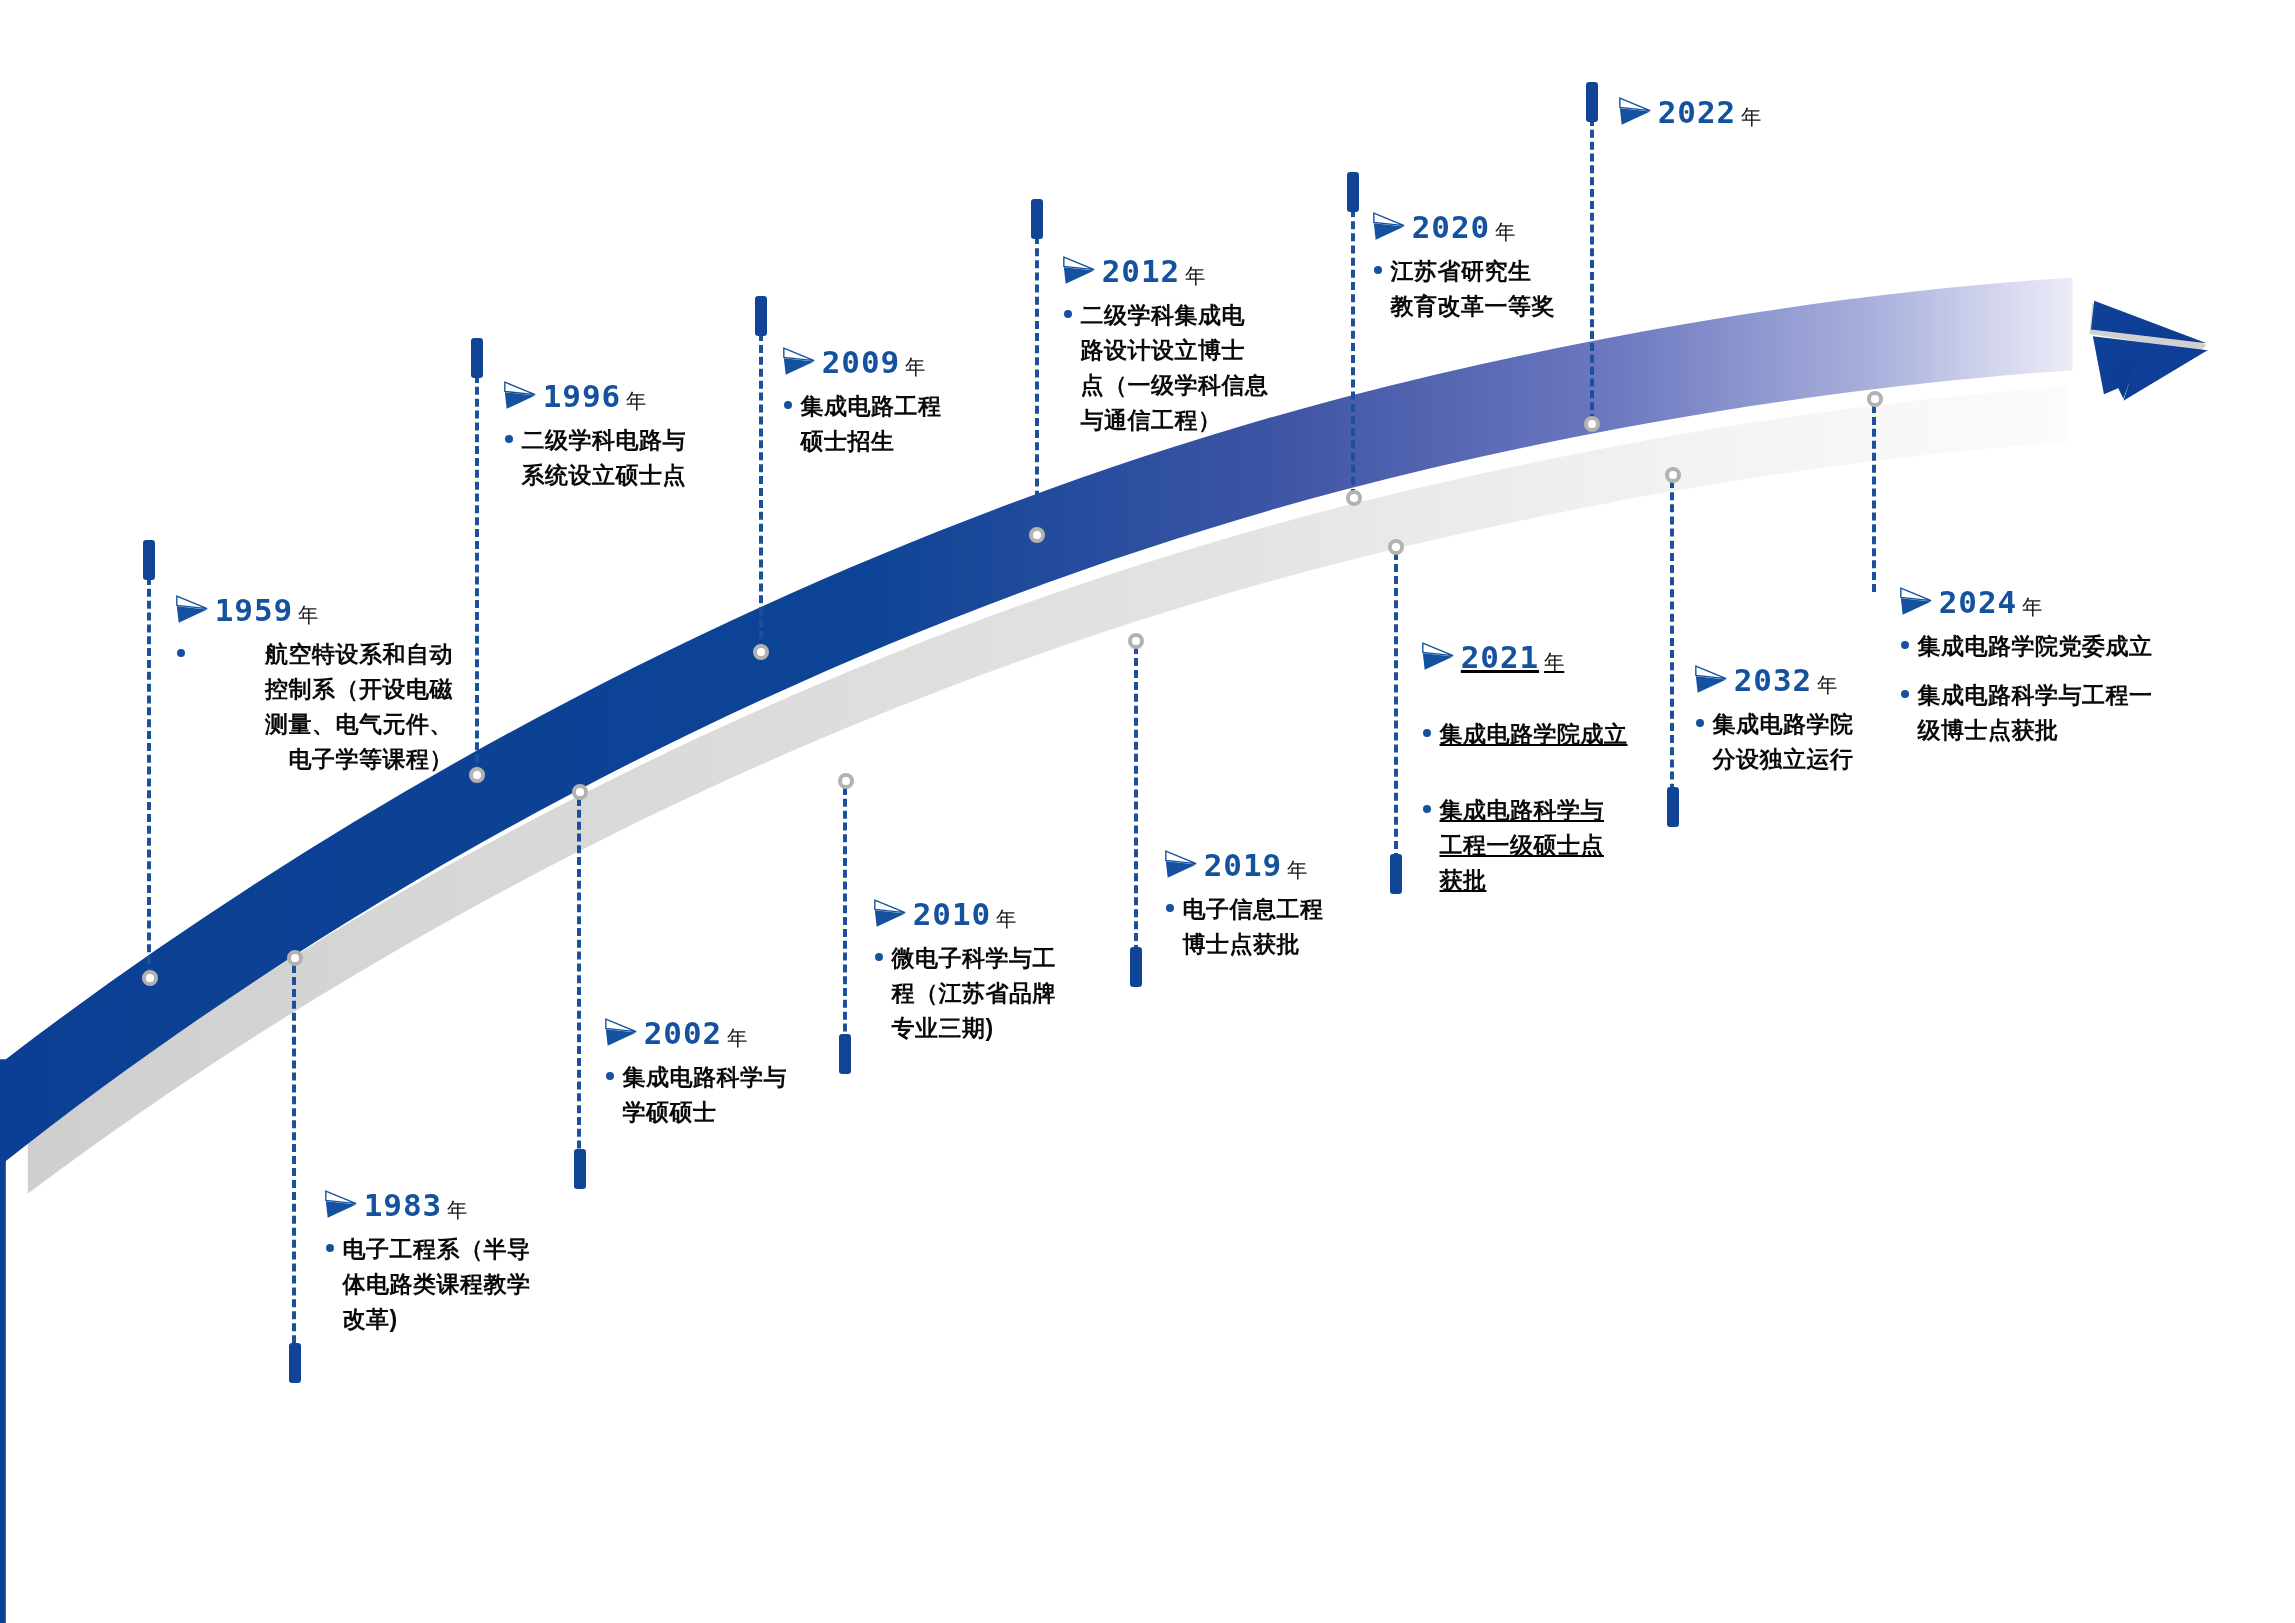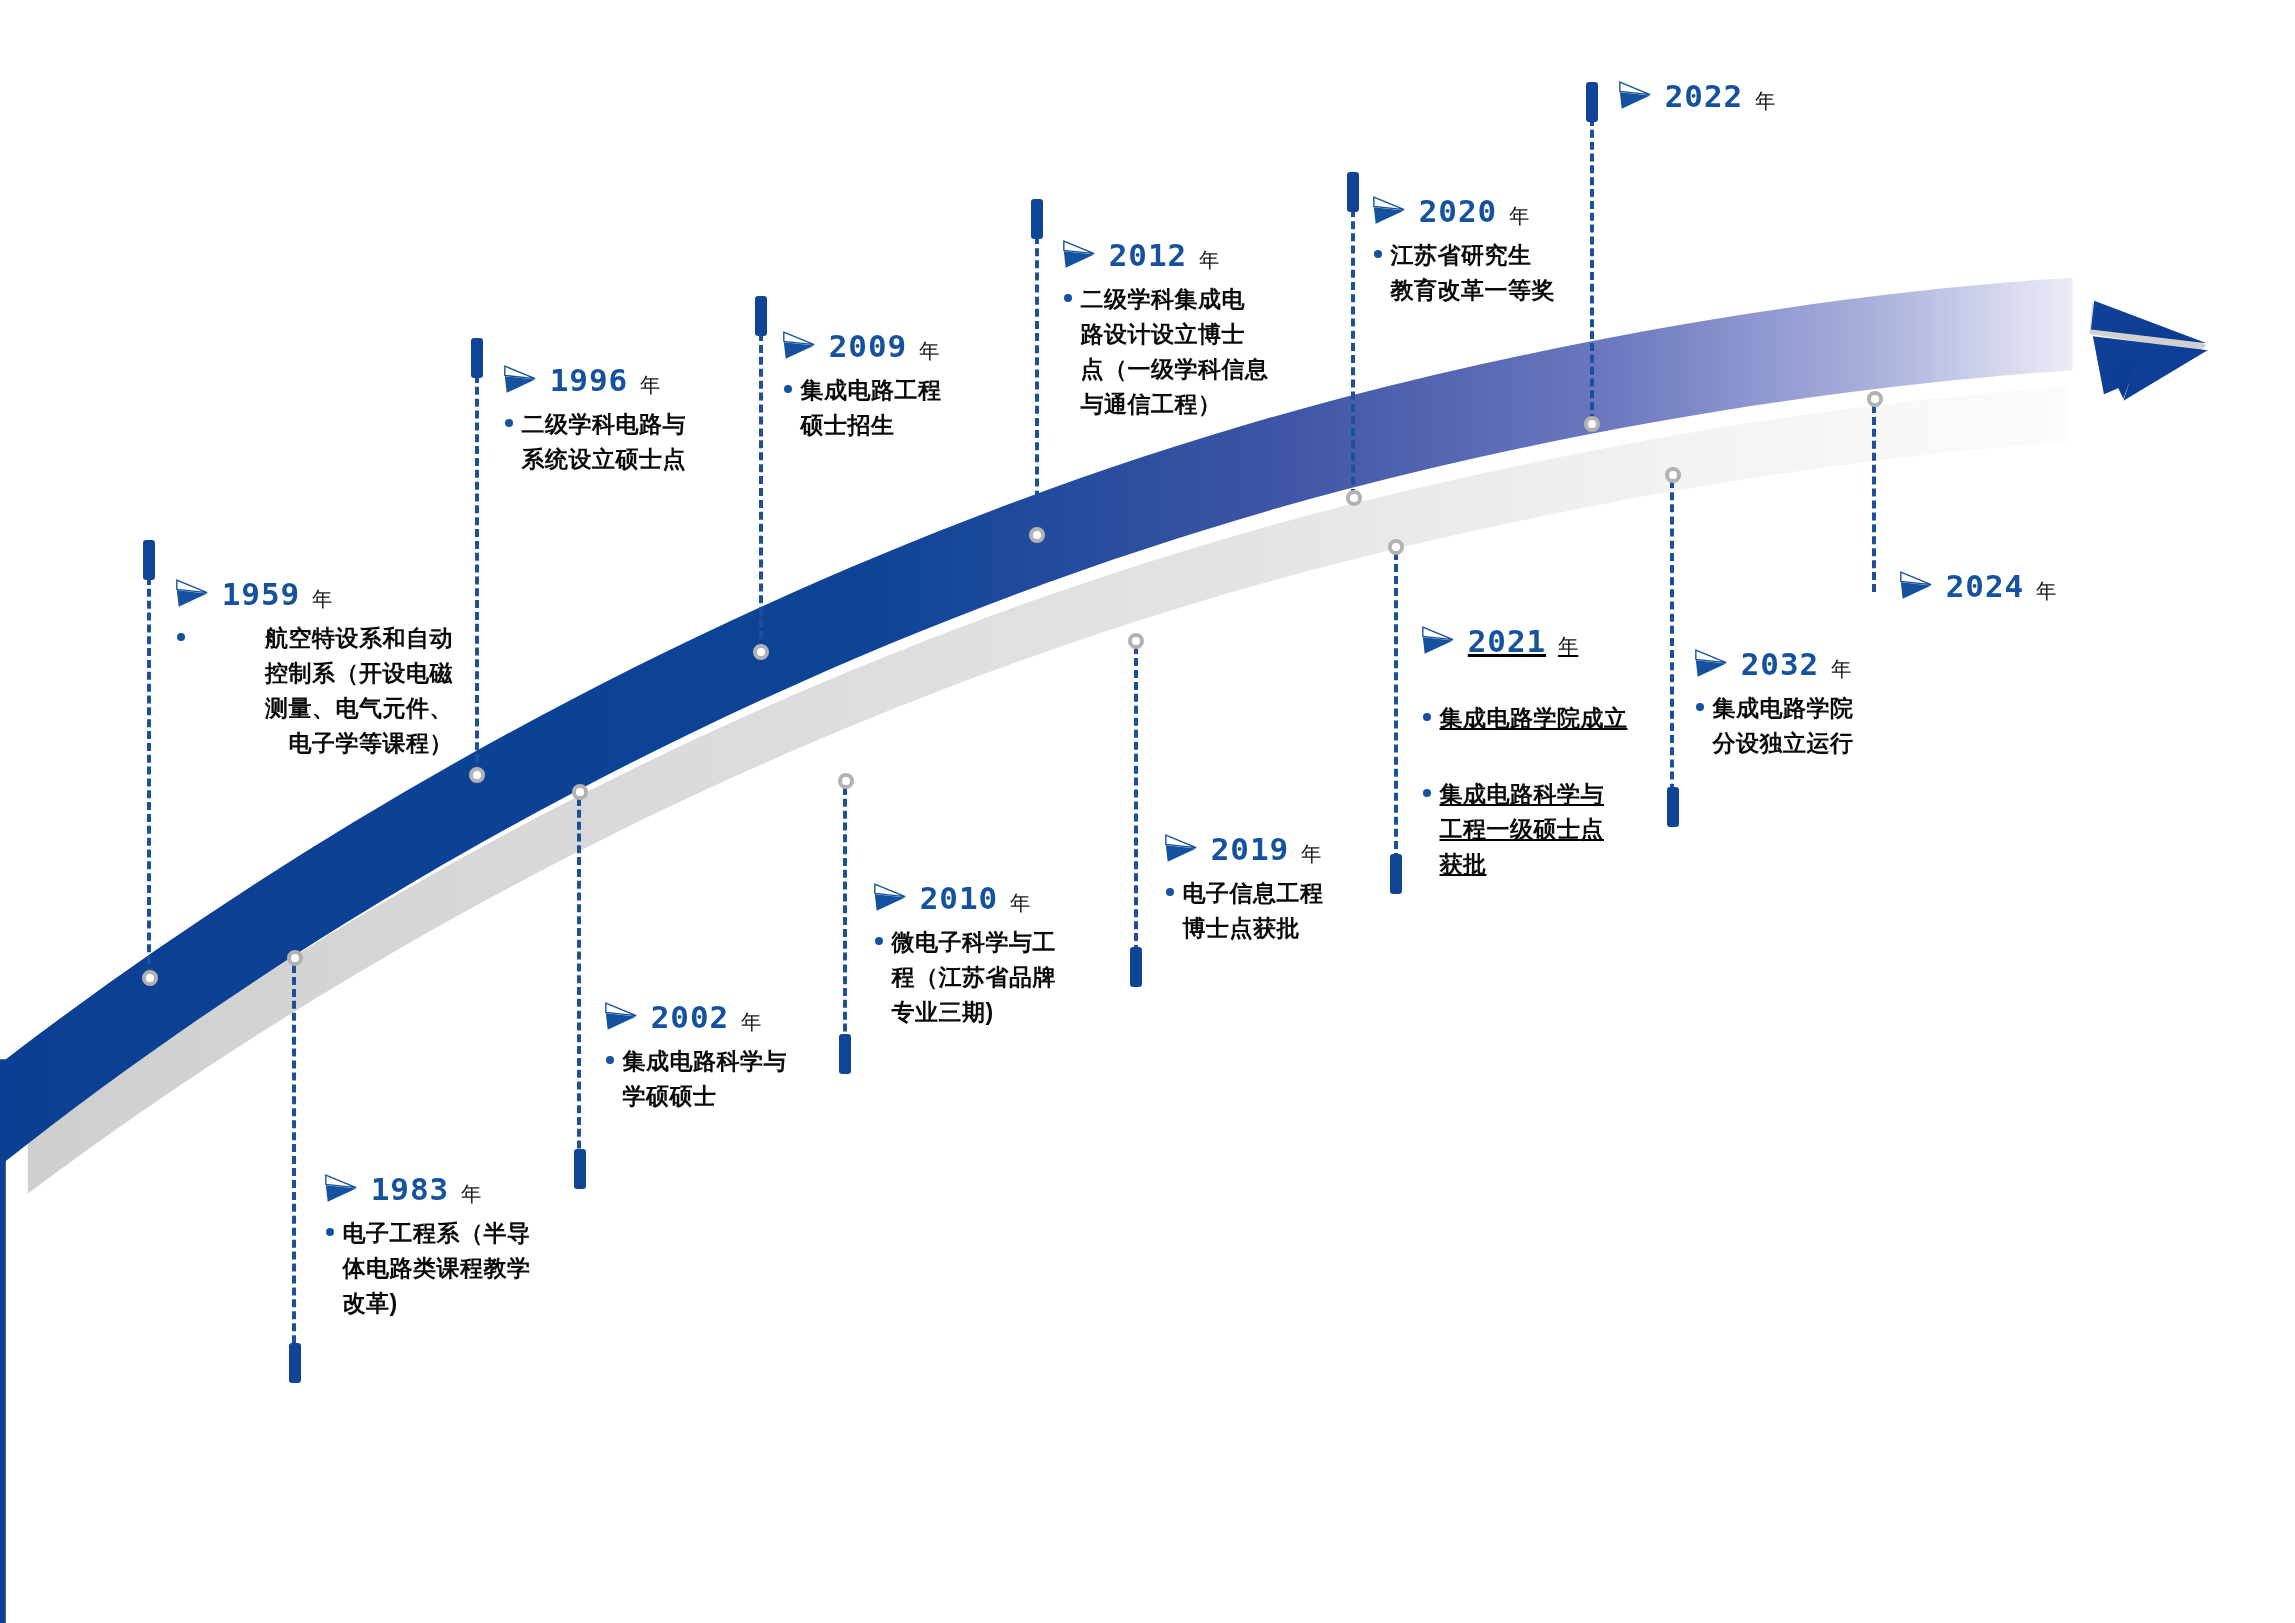--- a/index.html
+++ b/index.html
@@ -47,23 +47,24 @@
   }
 
   
   .entry{
     position:absolute;
     z-index:8;
   }
   .year-row{
     display:flex;
     align-items:flex-end;
-    gap:10px;
+    gap:3px;
     margin-bottom:11px;
     white-space:nowrap;
+    margin-top:16px;
   }
   .year-arrow{
     width:34px;height:29px;
     flex:0 0 auto;
     margin-right:2.8px;
     position:relative;
     top:-1.9px;
   }
   .year-num{
     font-size:31px;
@@ -422,16 +423,25 @@
 
   <div class="entry" style="left:1899px;top:571px;width:315px;">
     <div class="year-row">
       <svg class="year-arrow" viewBox="0 0 74 62">
         <polygon points="4,2 70,29 4,22" fill="#ffffff" stroke="#14519e" stroke-width="3"></polygon>
         <polygon points="4,24 70,31 8,60" fill="#14519e"></polygon>
       </svg>
       <span class="year-num">2024</span>
       <span class="year-suffix">年</span>
     </div>
+    <ul class="bullets">
+      <li class="bullet">
+        <div>集成电路学院党委成立</div>
+      </li>
+      <li class="bullet">
+        <div>集成电路科学与工程一</div>
+        <div>级博士点获批</div>
+      </li>
+    </ul>
   </div>
 
 </div>
 
 
 </body></html>

